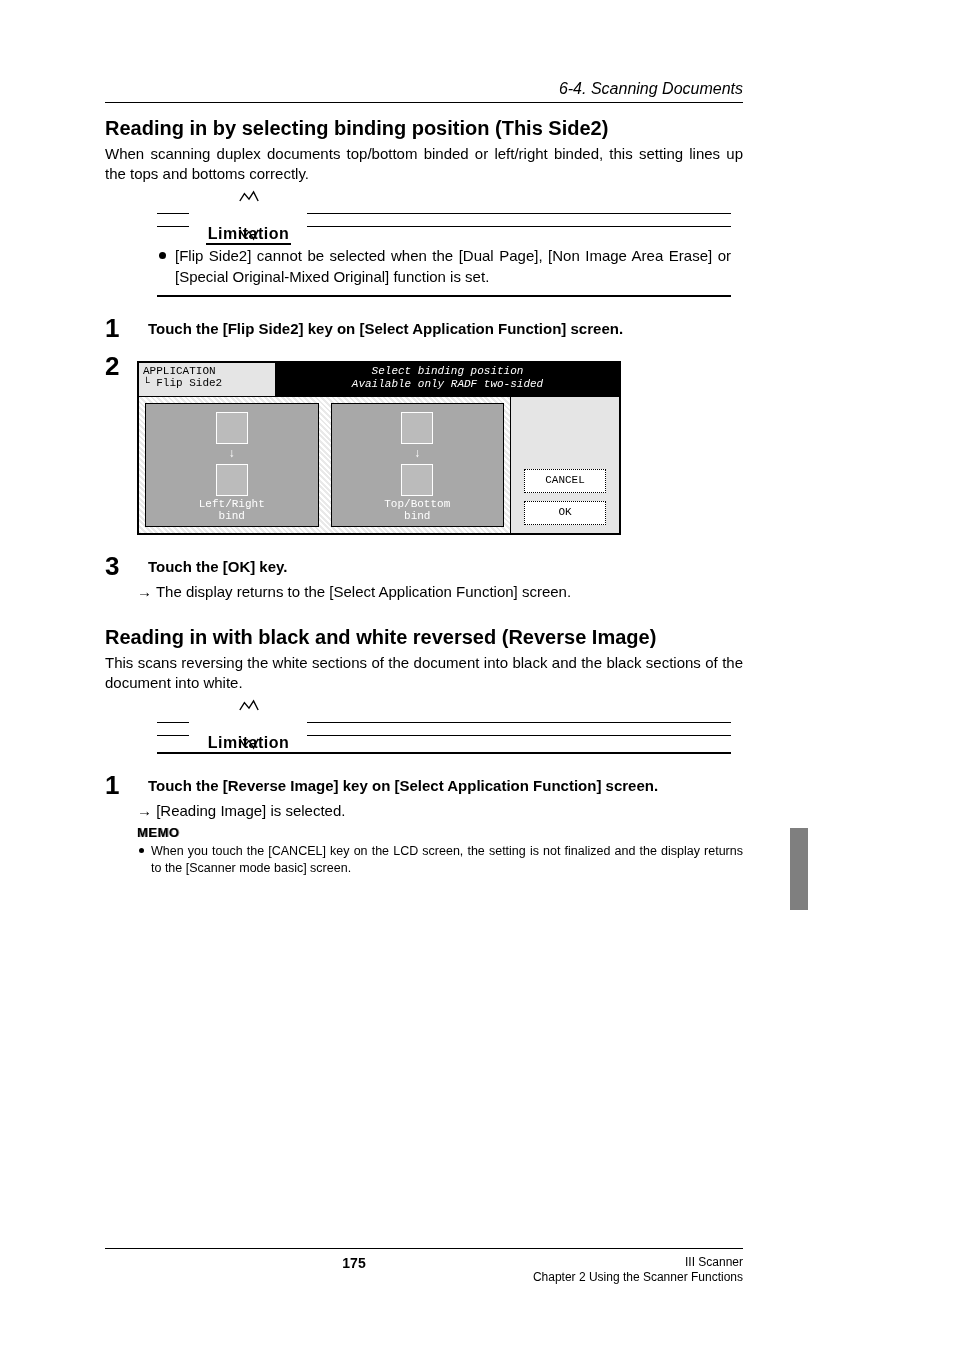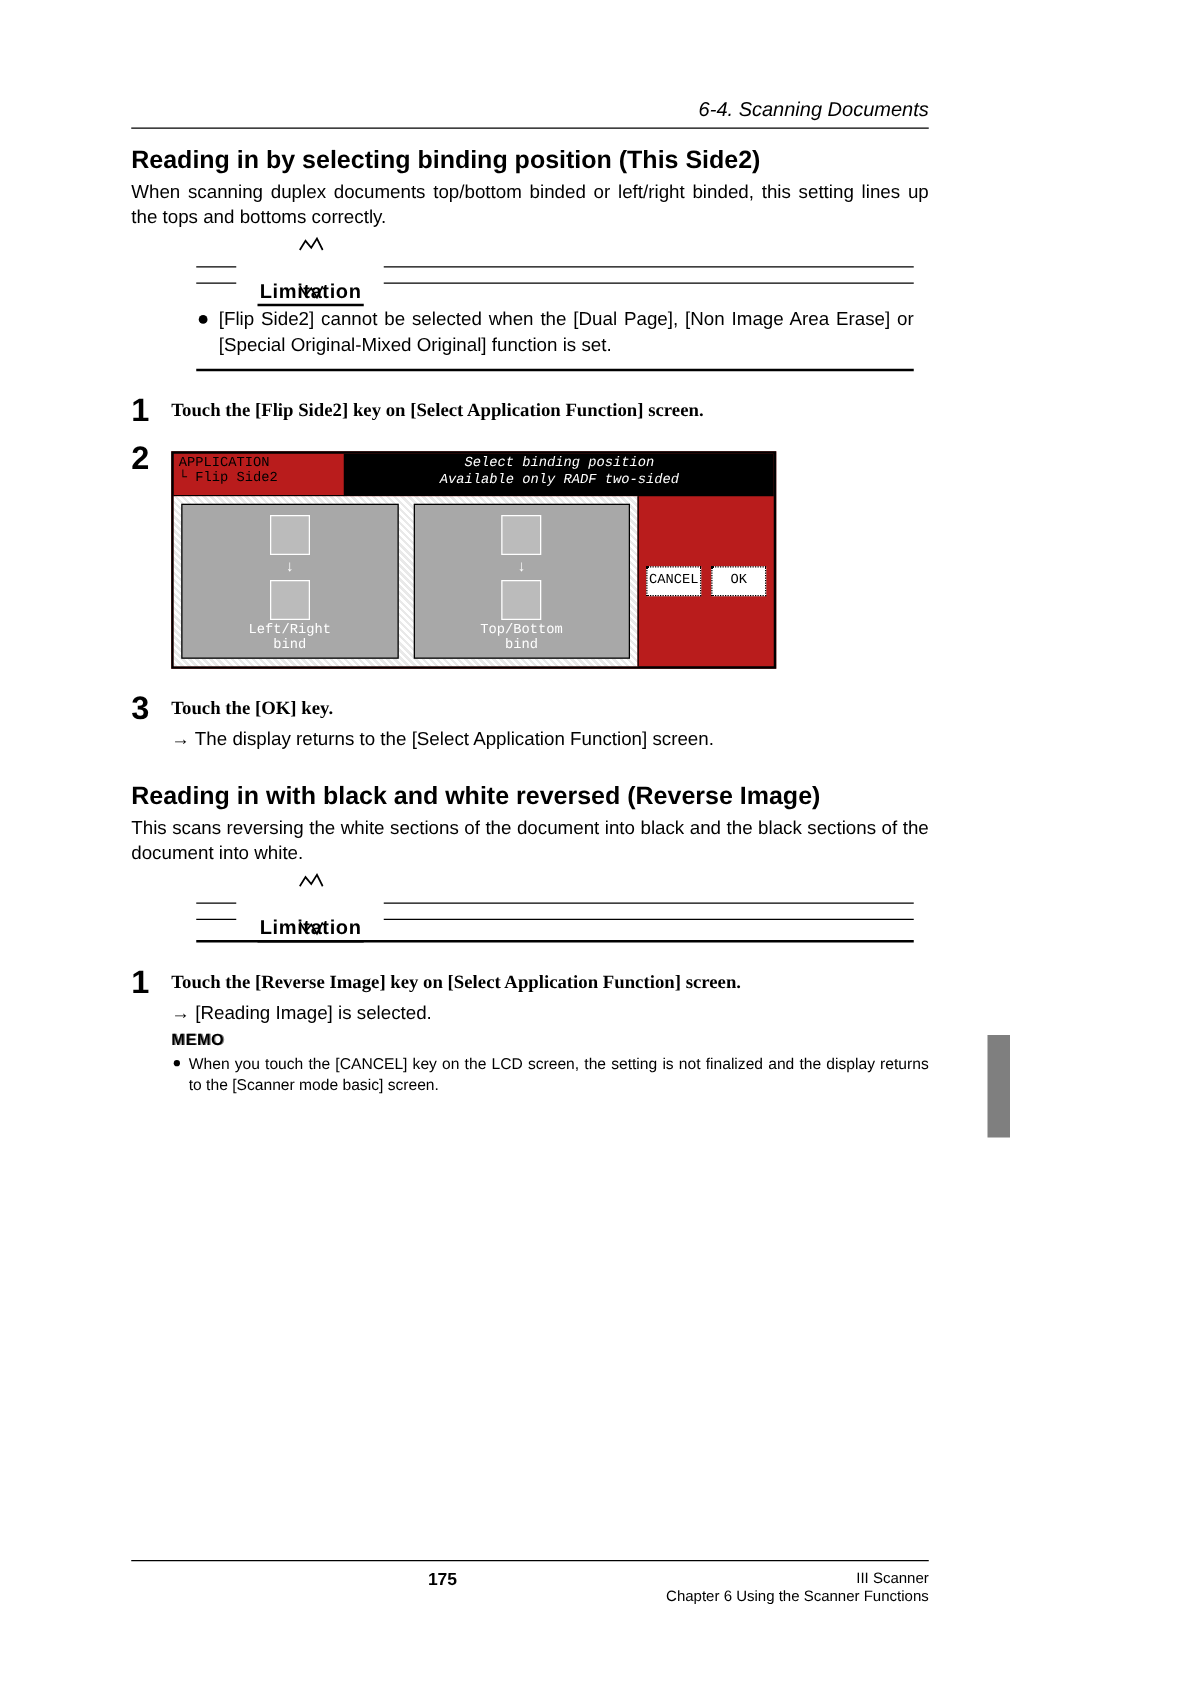--- a/index.html
+++ b/index.html
@@ -129,40 +129,39 @@
   }
   .step-body {
     flex: 1;
     padding-top: 4px;
   }
   .step-title {
     font-size: 15px;
     font-weight: bold;
     line-height: 1.35;
     text-align: justify;
-    margin: 0 0 4px 0;
-    font-family: Liberation Serif, serif;
+    margin: 0 0 4px 11px;
   }
   .step-line {
     font-size: 15px;
     line-height: 1.4;
     margin: 2px 0;
   }
   .arrow {
     font-family: "Arial", sans-serif;
   }
 
   
   .lcd {
     width: 480px;
     border: 2px solid #000;
     margin: 4px 0 8px 0;
     font-family: "Courier New", monospace;
     font-size: 11px;
-    background: #b91c1c;
+    background: #e5e5e5;
   }
   .lcd-top {
     display: flex;
     height: 34px;
   }
   .lcd-top-left {
     width: 128px;
     border-right: 1px solid #000;
     border-bottom: 1px solid #000;
     padding: 2px 4px;
@@ -207,21 +206,21 @@
     margin-bottom: 2px;
     background: #bbb;
   }
   .lcd-opt .arrowdown {
     font-size: 12px;
     margin: 2px 0;
   }
   .lcd-side {
     width: 96px;
     display: flex;
-    flex-direction: row;
+    flex-direction: column;
     justify-content: flex-end;
     align-items: center;
     padding: 8px 6px;
     gap: 8px;
   }
   .lcd-btn {
     width: 80px;
     height: 22px;
     border: 1px dotted #000;
     text-align: center;
@@ -433,18 +432,18 @@
 
   <div class="side-tab"></div>
 
   <div class="footer">
     <hr class="foot-rule">
     <div class="foot-row">
       <div style="width:120px"></div>
       <div class="foot-center">175</div>
       <div class="foot-right" style="width:260px">
         <div>III Scanner</div>
-        <div>Chapter 6 Using the Scanner Functions</div>
+        <div>Chapter 2 Using the Scanner Functions</div>
       </div>
     </div>
   </div>
 
 </div>
 
 </body></html>

